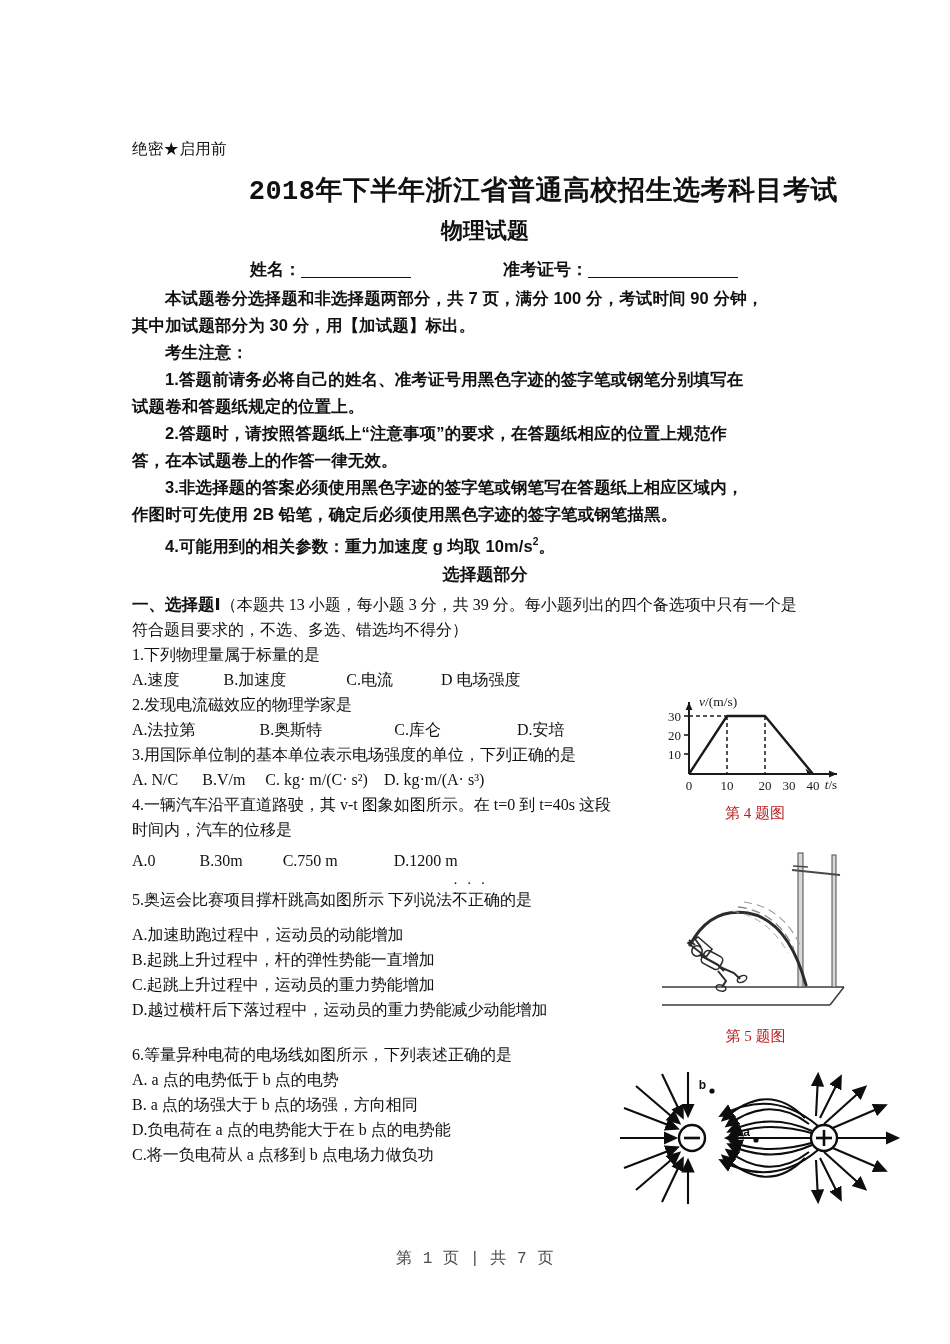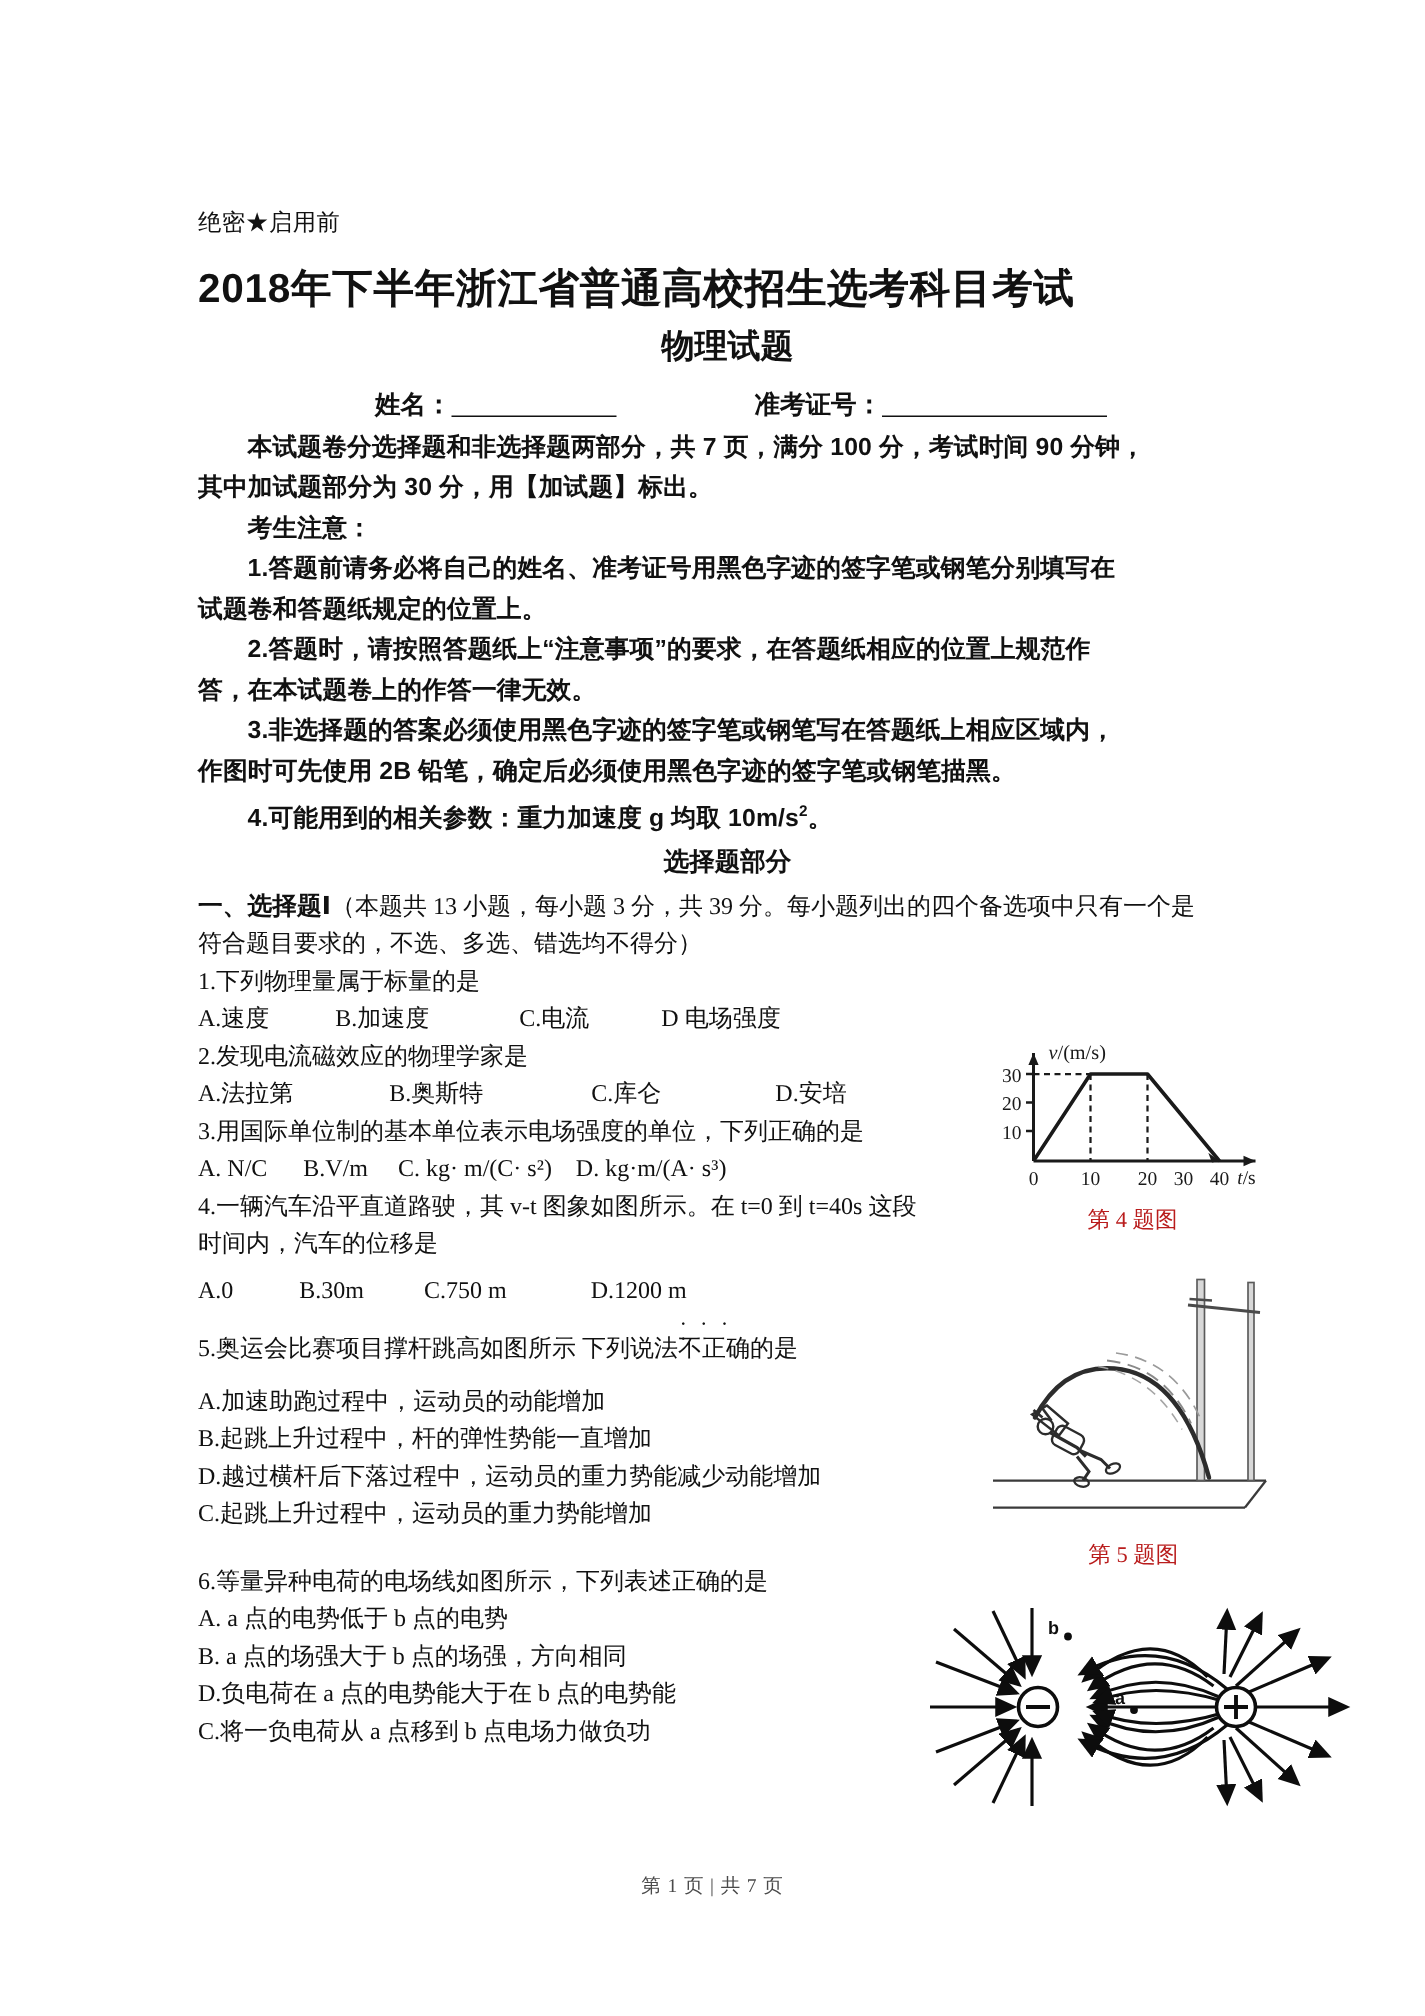--- a/index.html
+++ b/index.html
@@ -31,22 +31,22 @@
   }
 
   
   .secret-mark {
     font-size: 15.5px;
     line-height: 20px;
     letter-spacing: 0.3px;
     margin-bottom: 14px;
   }
   .doc-title {
-    text-align: left;
-    font-family: Liberation Sans, sans-serif;
+    text-align: right;
+    font-family: Liberation Mono, monospace;
     font-weight: bold;
     font-size: 27px;
     line-height: 38px;
     letter-spacing: 0.5px;
     margin: 0 0 4px 0;
   }
   .doc-subtitle {
     text-align: center;
     font-family: "Liberation Sans", "DejaVu Sans", sans-serif;
     font-weight: bold;
@@ -153,23 +153,23 @@
   #fig-pole { left: 648px; top: 845px; width: 215px; }
   #fig-field { left: 618px; top: 1068px; width: 285px; }
 
   
   .footer {
     position: absolute;
     left: 0;
     top: 1248px;
     width: 950px;
     text-align: center;
-    font-size: 13px;
+    font-size: 16px;
     color: #4a4a4a;
-    font-family: Liberation Serif, serif;
+    font-family: Liberation Mono, monospace;
     letter-spacing: 0.6px;
   }
 </style>
 </head>
 <body>
 
 <div class="page">
 
   <div class="content">
 
@@ -209,22 +209,22 @@
     <p class="qstem narrow">时间内，汽车的位移是</p>
     <div class="spacer-6"></div>
     <p class="qopts">A.0           B.30m          C.750 m              D.1200 m</p>
 
     <div class="spacer-14"></div>
 
     <p class="qstem narrow"><span>5.奥运会比赛项目撑杆跳高如图所示 下列说法</span><span class="emphasis-dots">不正确</span><span>的是</span></p>
     <div class="spacer-10"></div>
     <p class="qstem narrow">A.加速助跑过程中，运动员的动能增加</p>
     <p class="qstem narrow">B.起跳上升过程中，杆的弹性势能一直增加</p>
+    <p class="qstem narrow">C.起跳上升过程中，运动员的重力势能增加</p>
     <p class="qstem narrow">D.越过横杆后下落过程中，运动员的重力势能减少动能增加</p>
-    <p class="qstem narrow">C.起跳上升过程中，运动员的重力势能增加</p>
 
     <div class="spacer-20"></div>
 
     <p class="qstem narrow">6.等量异种电荷的电场线如图所示，下列表述正确的是</p>
     <p class="qstem narrow">A. a 点的电势低于 b 点的电势</p>
     <p class="qstem narrow">B. a 点的场强大于 b 点的场强，方向相同</p>
     <p class="qstem narrow">D.负电荷在  a 点的电势能大于在 b 点的电势能</p>
     <p class="qstem narrow">C.将一负电荷从 a 点移到 b 点电场力做负功</p>
 
   </div>

